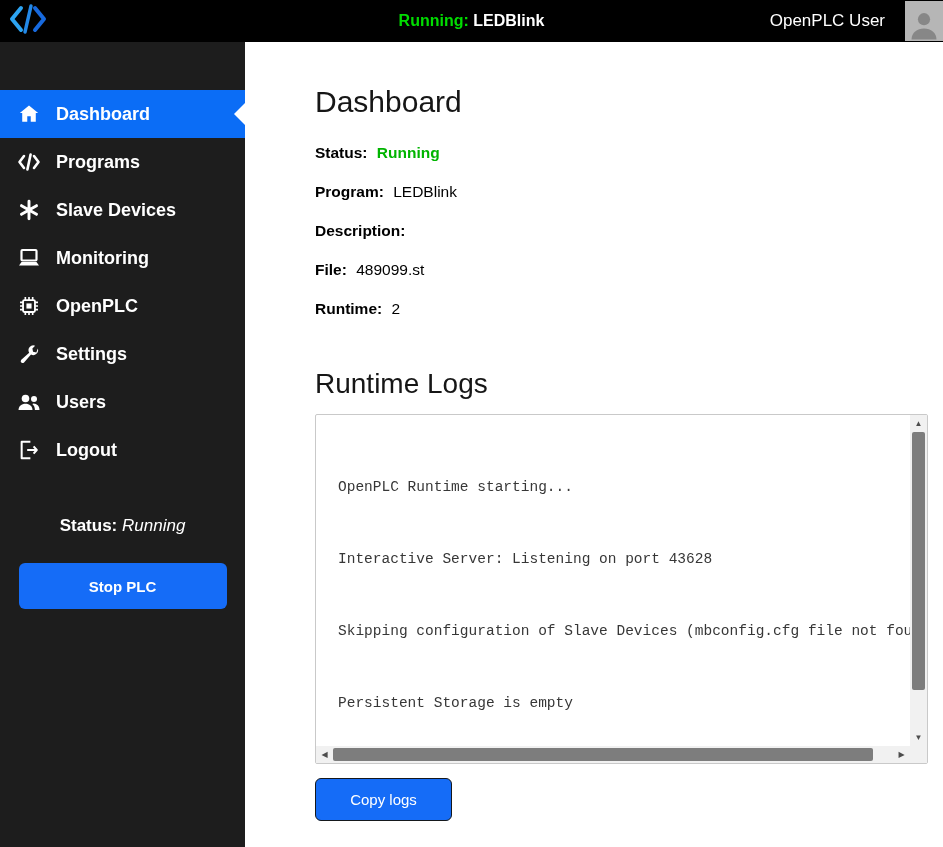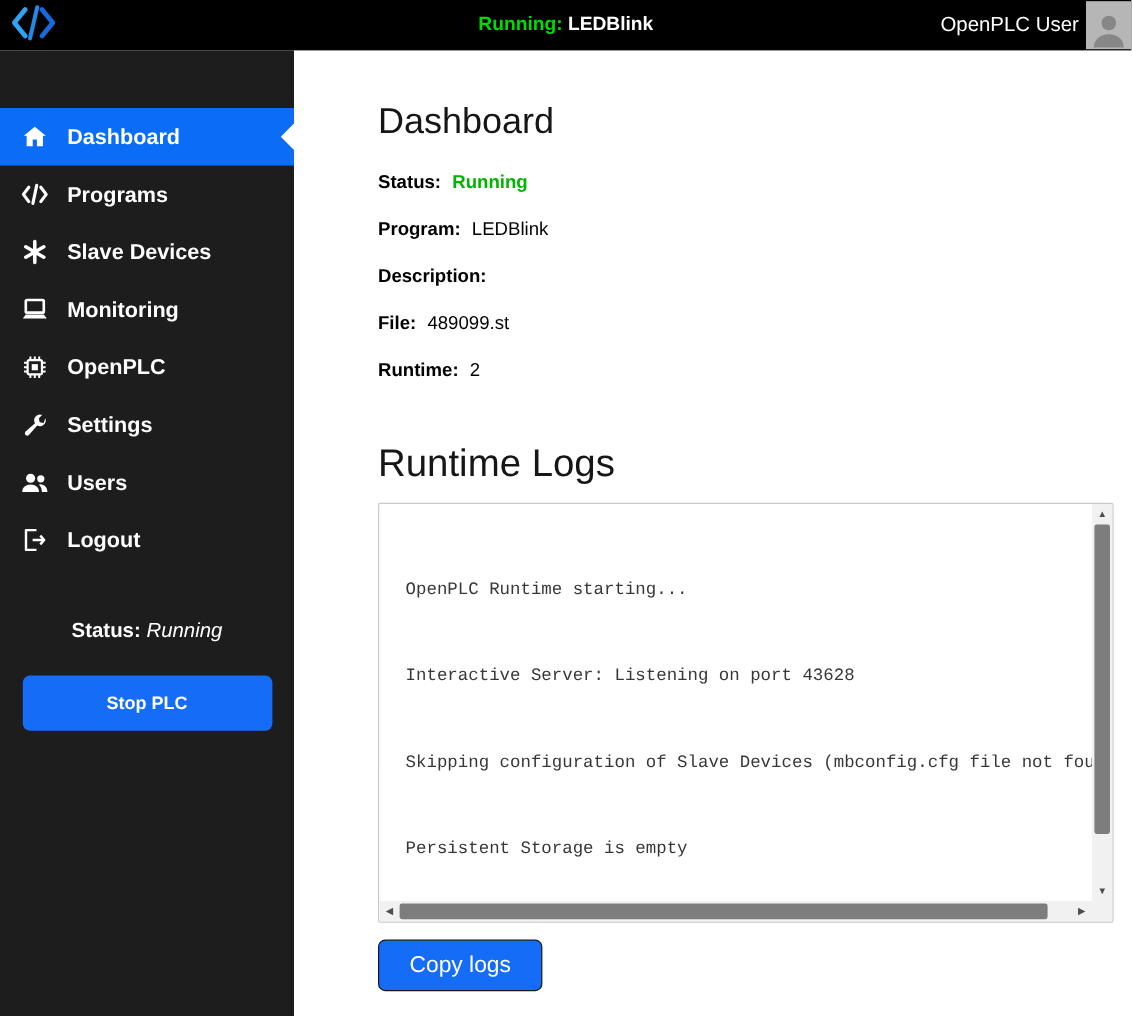--- a/index.html
+++ b/index.html
@@ -15,21 +15,21 @@
     position: absolute; top: 0; left: 0; width: 943px; height: 42px;
     background: #000; display: flex; align-items: center; z-index: 10;
   }
   .logo { margin-left: 5px; width: 46px; height: 36px; display: flex; align-items: center; justify-content: center; cursor: pointer; }
   .topbar-center {
     position: absolute; left: 50%; transform: translateX(-50%);
     font-size: 16px; white-space: nowrap;
   }
   .topbar-center .green { color: #00dc00; font-weight: 700; }
   .topbar-center .prog { color: #fff; font-weight: 700; }
-  .topbar-right { margin-left: auto; display: flex; align-items: center; gap: 6px; height: 100%; }
+  .topbar-right { margin-left: auto; display: flex; align-items: center; gap: 20px; height: 100%; }
   .user-name { color: #fff; font-size: 17px; }
   .avatar {
     width: 38px; height: 40px; background: #b6b6b6;
     display: flex; align-items: flex-end; justify-content: center; overflow: hidden;
   }
   
   .sidebar {
     position: absolute; top: 42px; left: 0; width: 245px; height: 805px;
     background: #1d1d1d; color: #fff;
   }
@@ -56,21 +56,21 @@
   .main {
     position: absolute; top: 42px; left: 245px; width: 698px; height: 805px;
     background: #fff; padding: 43px 0 0 70px;
   }
   .page-title { font-size: 30px; font-weight: 400; color: #161616; }
   .fields { margin-top: 25px; }
   .field { font-size: 15.5px; margin-bottom: 21px; color: #000; }
   .field .lbl { font-weight: 700; }
   .field .val { margin-left: 5px; }
   .field .green { color: #00b400; font-weight: 700; }
-  .logs-title { margin-top: 50px; font-size: 32px; font-weight: 400; color: #161616; }
+  .logs-title { margin-top: 50px; font-size: 28px; font-weight: 400; color: #161616; }
   
   .logbox {
     position: relative; margin-top: 14px; width: 613px; height: 350px;
     border: 1px solid #c9c9c9; border-radius: 2px; background: #fff; overflow: hidden;
   }
   .log-content {
     position: absolute; top: 0; left: 0; right: 17px; bottom: 17px;
     overflow: hidden; padding: 12px 0 16px 22px;
     font-family: Liberation Mono, monospace; font-size: 14.5px;
     line-height: 24px; color: #373737; white-space: pre;
@@ -85,21 +85,21 @@
     align-items: center; justify-content: center;
     color: #4d4d4d; font-size: 8px; cursor: pointer; user-select: none;
   }
   .sb-up { top: 0; left: 0; }
   .sb-down { bottom: 0; left: 0; }
   .sb-left { left: 0; top: 0; }
   .sb-right { right: 0; top: 0; }
   .copy-btn {
     margin-top: 14px; width: 137px; height: 43px;
     background: #156cf7; color: #fff; border: 1px solid #15181c; border-radius: 6px;
-    font-size: 19px; font-family: "Liberation Sans", sans-serif; cursor: pointer;
+    font-size: 15px; font-family: "Liberation Sans", sans-serif; cursor: pointer;
   }
 </style>
 </head>
 <body>
 
 <div class="topbar">
   <div class="logo">
     <span>
       <svg width="42" height="34" viewBox="0 0 42 34" fill="none" stroke-linecap="round" stroke-linejoin="round">
         <path d="M14 6 5 17l9 11" stroke="#2da4f2" stroke-width="4"></path>

